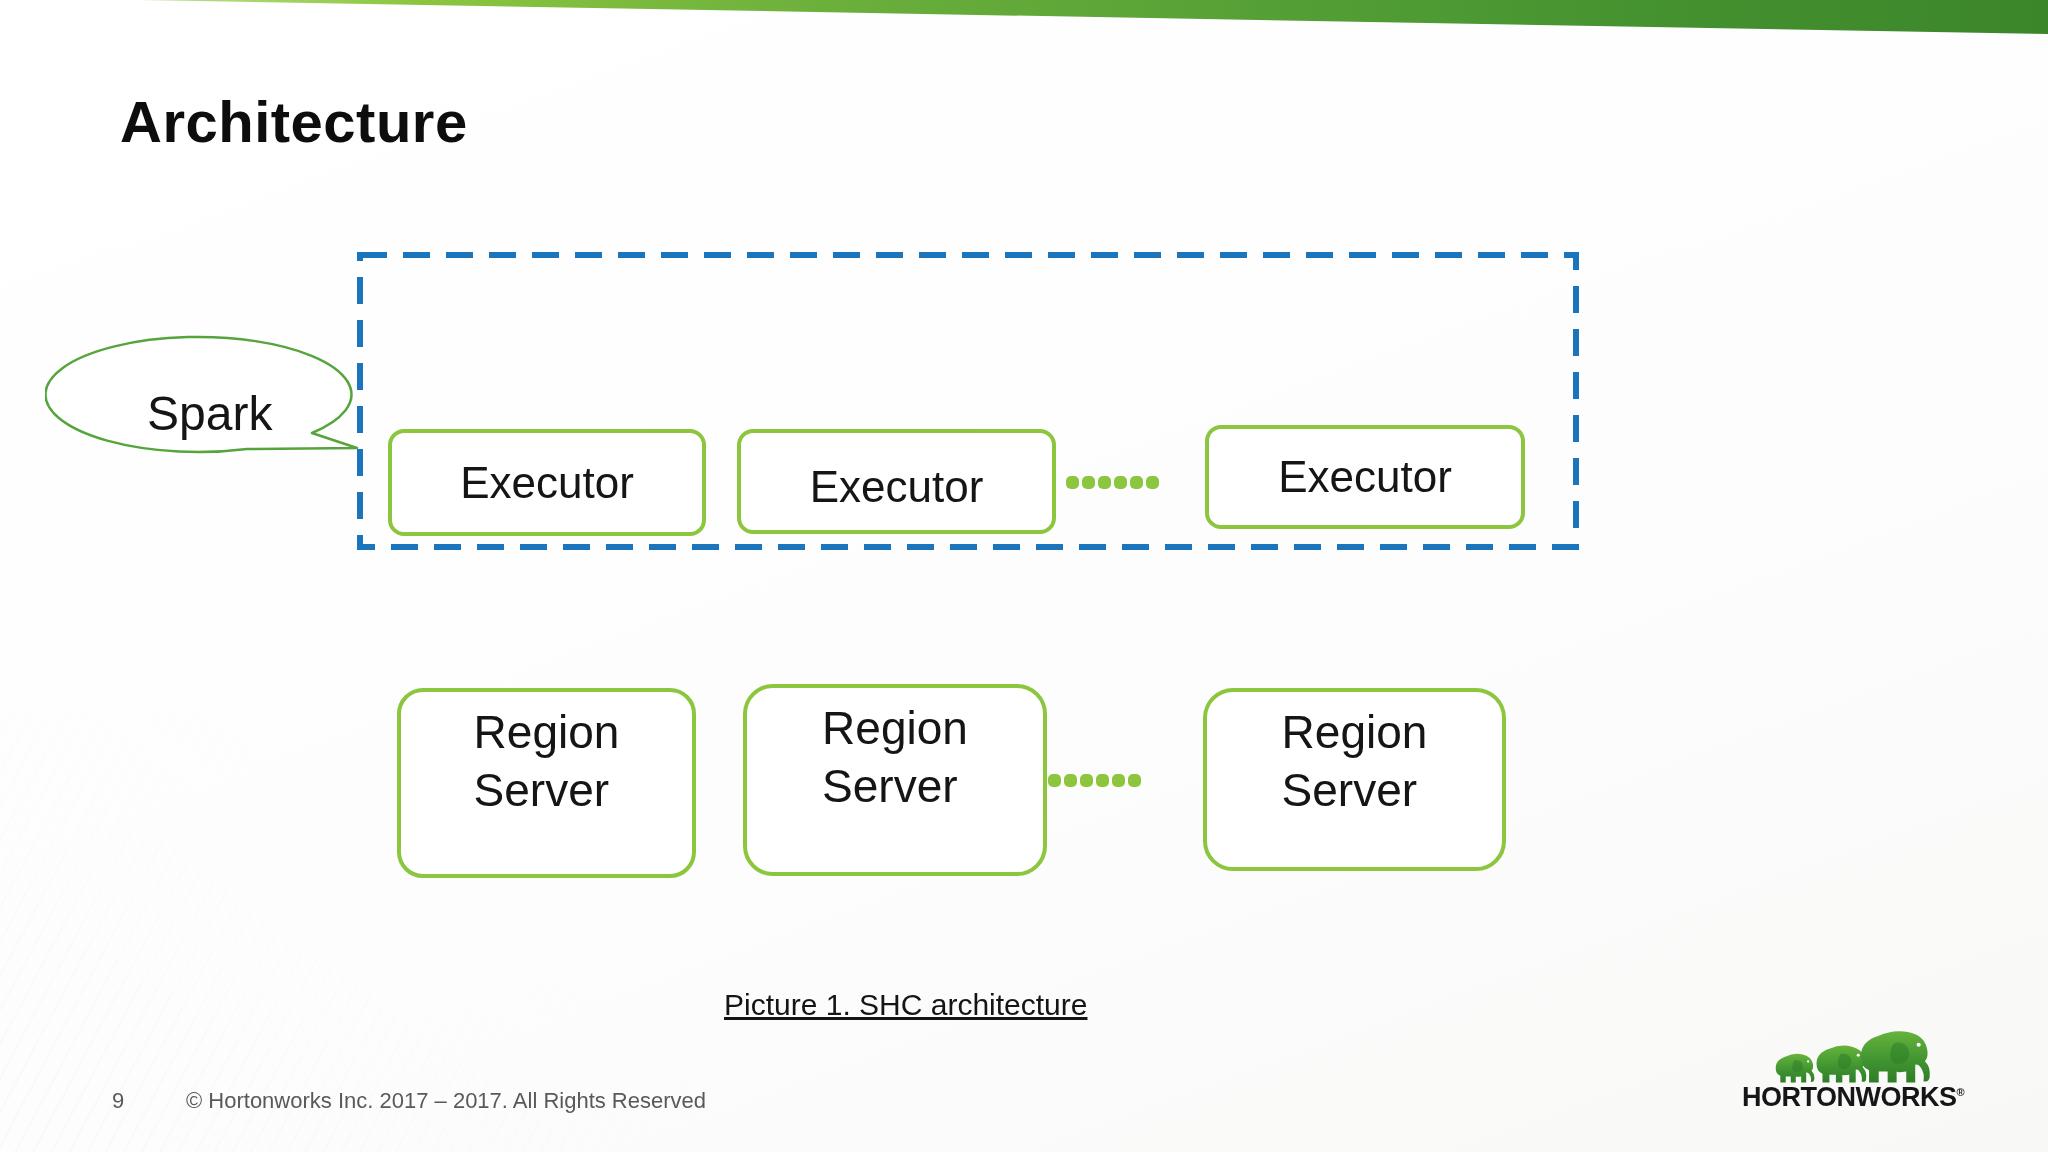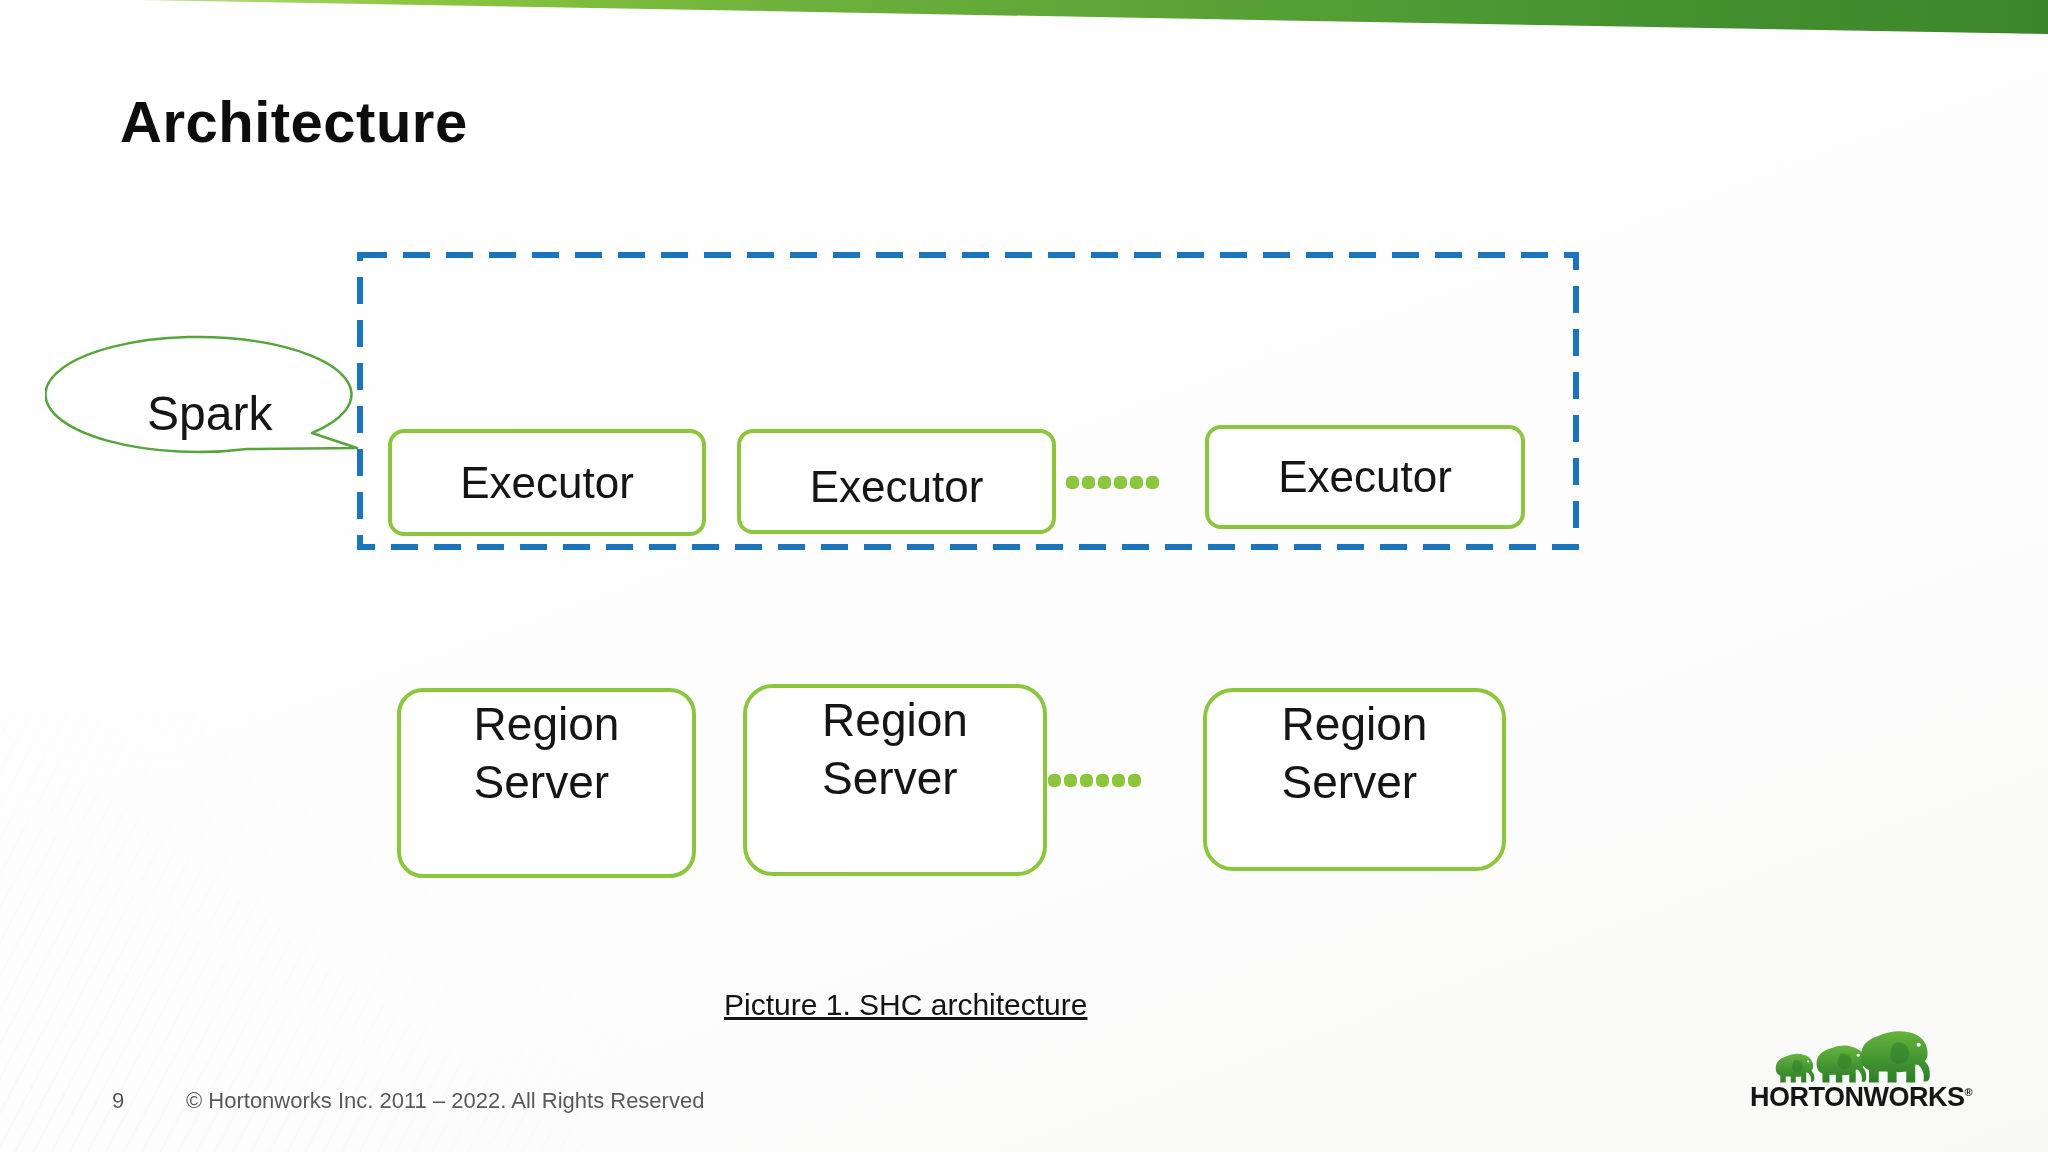--- a/index.html
+++ b/index.html
@@ -34,39 +34,39 @@
     border:4px solid var(--box-green,#8CC63F);
     display:flex;align-items:center;justify-content:center;
     font-size:44px;color:#151515;
   }
   .driver{left:803px;top:262px;width:224px;height:95px;border-radius:14px;}
   .exec1{left:388px;top:429px;width:310px;height:99px;border-radius:16px;}
   .exec2{left:737px;top:429px;width:311px;height:97px;border-radius:16px;}
   .exec2 .lbl{padding-top:10px;}
   .exec3{left:1205px;top:425px;width:312px;height:96px;border-radius:16px;}
   .region{font-size:46px;justify-content:center;align-items:flex-start;}
-  .region .lbl{width:min-content;line-height:1.26;text-align:left;margin-top:4px;white-space:normal;}
+  .region .lbl{width:min-content;line-height:1.26;text-align:left;margin-top:12px;white-space:normal;}
   .region1{left:397px;top:688px;width:291px;height:182px;border-radius:26px;}
   .region2{left:743px;top:684px;width:296px;height:184px;border-radius:30px;}
   .region3{left:1203px;top:688px;width:295px;height:175px;border-radius:30px;}
   
   .dots{position:absolute;display:flex;gap:3px;}
   .dots1{left:1066px;top:476px;}
   .dots2{left:1048px;top:774px;}
   .dot{width:13px;height:13px;border-radius:5px;background:var(--box-green,#8CC63F);display:inline-block;}
   
   .callout{position:absolute;left:45px;top:328px;}
   .spark-label{
     position:absolute;left:147px;top:386px;font-size:48px;color:#151515;
   }
   .caption{position:absolute;left:724px;top:988px;font-size:30px;color:#151515;text-decoration:underline;}
   .footer-page{position:absolute;left:112px;top:1088px;font-size:22px;color:var(--footer-gray,#595959);}
   .footer-copy{position:absolute;left:186px;top:1088px;font-size:22px;color:var(--footer-gray,#595959);}
   
-  .logo{position:absolute;left:1742px;top:1022px;width:230px;height:110px;text-align:right;}
+  .logo{position:absolute;left:1742px;top:1022px;width:230px;height:110px;text-align:left;}
   .logo-elephants{display:block;margin:0 auto;}
   .logo-word{
     font-size:27px;font-weight:700;color:#161616;letter-spacing:-.5px;
     white-space:nowrap;margin-top:-2px;
   }
   .logo-reg{font-size:11px;vertical-align:super;font-weight:700;}
 </style>
 </head>
 <body>
 
@@ -118,21 +118,21 @@
       <span class="dot"></span>
       <span class="dot"></span>
     </div>
   <div class="gbox region region3">
     <span class="lbl">Region Server</span>
   </div>
 
   <div class="caption">Picture 1. SHC architecture</div>
 
   <div class="footer-page">9</div>
-  <div class="footer-copy">© Hortonworks Inc. 2011 – 2022. All Rights Reserved</div>
+  <div class="footer-copy">© Hortonworks Inc. 2017 – 2017. All Rights Reserved</div>
 
   <div class="logo">
     <svg class="logo-elephants" width="176" height="62" viewBox="0 0 245 90" preserveAspectRatio="xMidYMax meet">
       <defs>
         <linearGradient id="egrad" x1="0" y1="0" x2="0" y2="1">
           <stop offset="0" stop-color="#66b43d"></stop>
           <stop offset="0.6" stop-color="#3f9230"></stop>
           <stop offset="1" stop-color="#2e7d28"></stop>
         </linearGradient>
         <g id="eleph">

